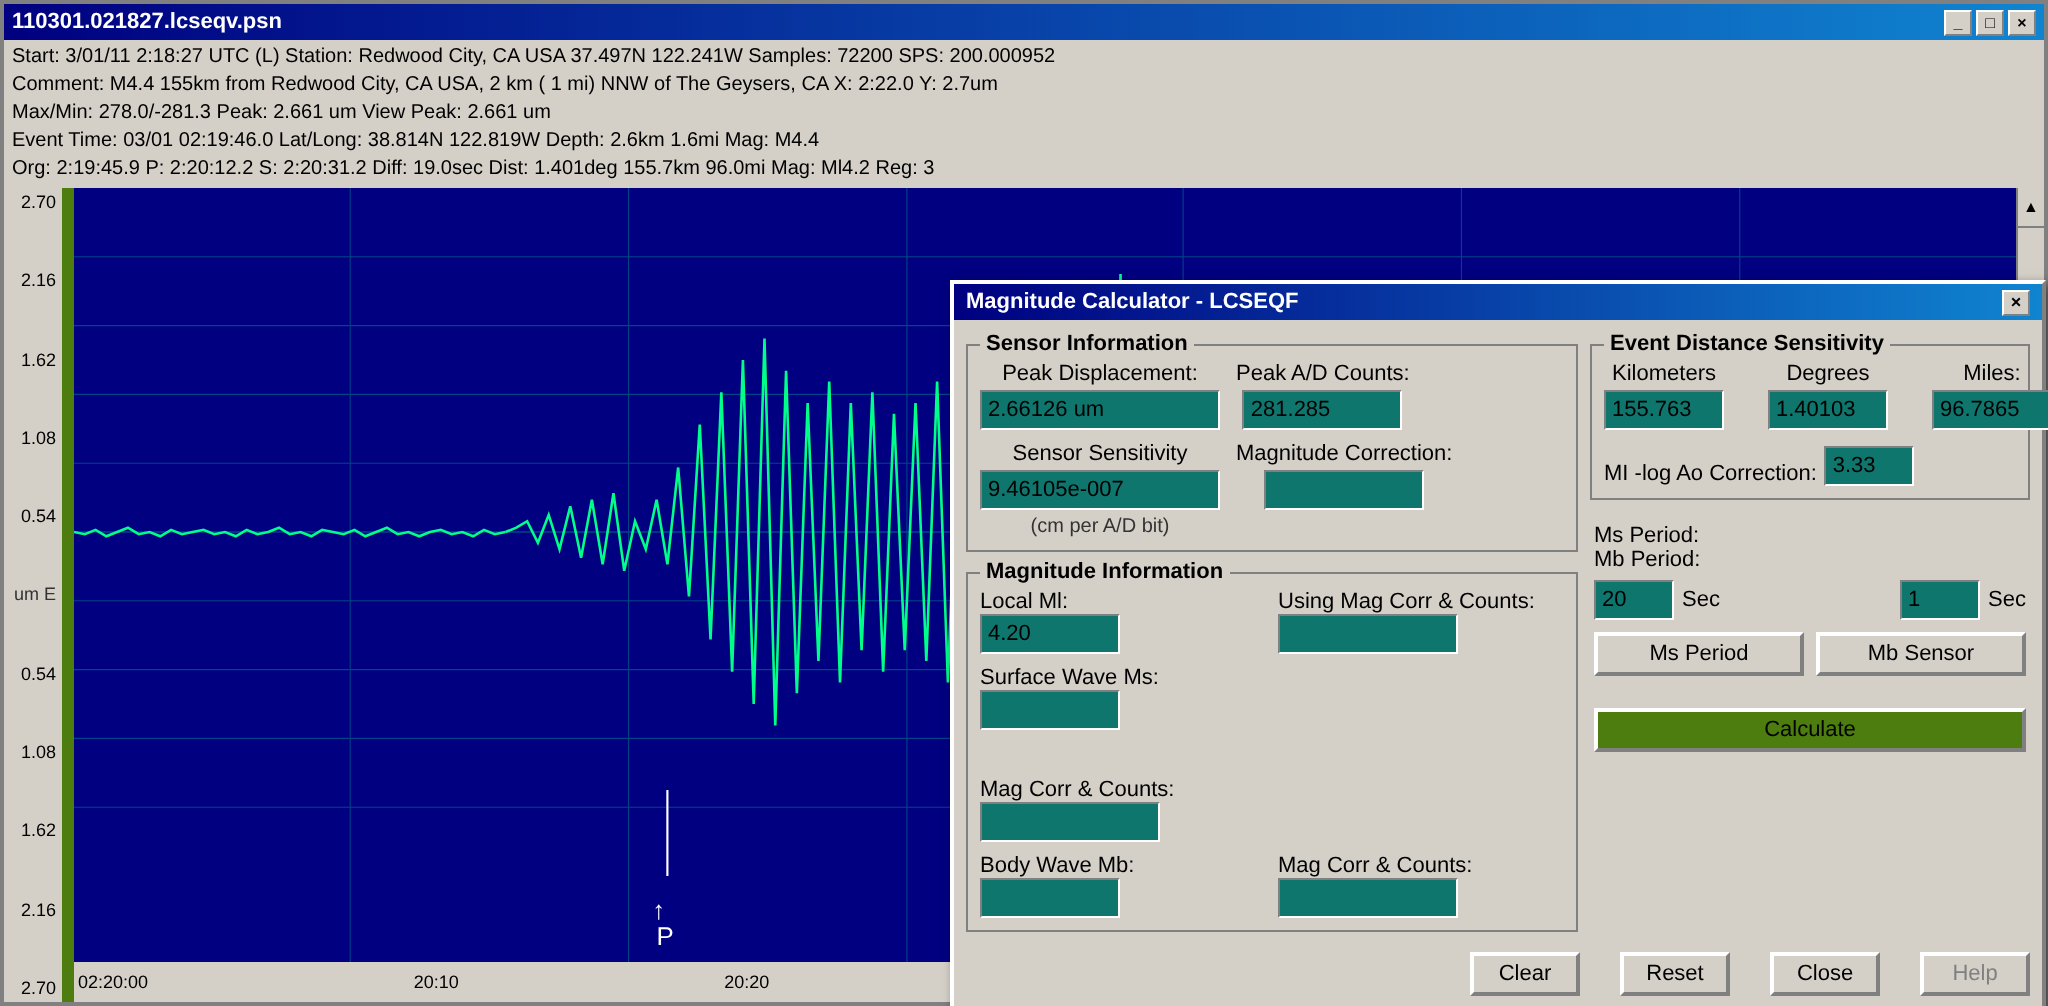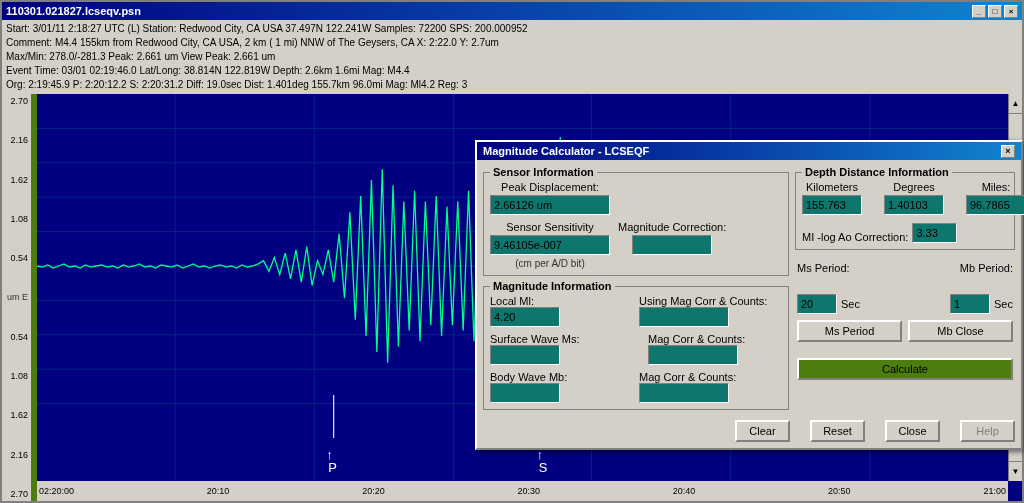--- a/index.html
+++ b/index.html
@@ -410,20 +410,24 @@
 
         <div class="dialog-left">
 
           <div class="group-box">
             <span class="group-box-title">Sensor Information</span>
             <div style="display:flex;gap:8px;margin-top:4px;">
               <div class="field-col">
                 <div class="field-label">Peak Displacement:</div>
                 <input type="text" class="text-input text-input-wide" readonly="" value="2.66126 um" style="">
               </div>
+              <div class="field-col">
+                <div class="field-label">Peak A/D Counts:</div>
+                <input type="text" class="text-input text-input-medium" value="281.285" style="">
+              </div>
             </div>
             <div style="display:flex;gap:8px;margin-top:6px;">
               <div class="field-col">
                 <div class="field-label-center">Sensor Sensitivity</div>
                 <input type="text" class="text-input text-input-wide" value="9.46105e-007" style="">
                 <div class="sub-label">(cm per A/D bit)</div>
               </div>
               <div class="field-col">
                 <div class="field-label">Magnitude Correction:</div>
                 <input type="text" class="text-input text-input-medium" style="">
@@ -436,21 +440,21 @@
             <div style="display:flex;gap:6px;margin-top:4px;">
               <div style="flex:1">
                 <div class="field-label">Local Ml:</div>
                 <input type="text" class="text-input" style="width: 70px;" value="4.20">
               </div>
               <div style="flex:1">
                 <div class="field-label">Using Mag Corr &amp; Counts:</div>
                 <input type="text" class="text-input" style="width: 90px;">
               </div>
             </div>
-            <div style="display:flex;gap:24px;margin-top:6px;">
+            <div style="display:flex;gap:24px;margin-top:6px;flex-direction:column;">
               <div style="flex:1">
                 <div class="field-label">Surface Wave Ms:</div>
                 <input type="text" class="text-input" style="width: 70px;">
               </div>
               <div style="flex:1">
                 <div class="field-label">Mag Corr &amp; Counts:</div>
                 <input type="text" class="text-input" style="width: 90px;">
               </div>
             </div>
             <div style="display:flex;gap:6px;margin-top:6px;">
@@ -463,21 +467,21 @@
                 <input type="text" class="text-input" style="width: 90px;">
               </div>
             </div>
           </div>
 
         </div>
 
         <div class="dialog-right">
 
           <div class="group-box">
-            <span class="group-box-title">Depth Distance Information</span>
+            <span class="group-box-title">Event Distance Sensitivity</span>
             <div style="display:flex;gap:22px;margin-top:4px;justify-content:space-between;">
               <div class="field-col">
                 <div class="field-label-center">Kilometers</div>
                 <input type="text" class="text-input" style="width: 60px;" value="155.763">
               </div>
               <div class="field-col">
                 <div class="field-label-center">Degrees</div>
                 <input type="text" class="text-input" style="width: 60px;" value="1.40103">
               </div>
               <div class="field-col">
@@ -485,37 +489,37 @@
                 <input type="text" class="text-input" style="width: 60px;" value="96.7865">
               </div>
             </div>
             <div style="display:flex;align-items:flex-end;gap:4px;margin-top:8px;">
               <span class="field-label">MI -log Ao Correction:</span>
               <input type="text" class="text-input" style="width: 45px;" value="3.33">
             </div>
           </div>
 
           <div style="margin-top:8px;padding:0 2px;">
-            <div style="display:flex;justify-content:space-between;margin-bottom:20px;">
+            <div style="display:flex;justify-content:space-between;margin-bottom:4px;flex-direction:column;">
               <span class="field-label">Ms Period:</span>
               <span class="field-label">Mb Period:</span>
             </div>
             <div style="display:flex;justify-content:space-between;align-items:center;gap:6px;">
               <div style="display:flex;align-items:center;gap:4px;">
                 <input type="text" class="text-input" style="width: 40px;" value="20">
                 <span class="field-label">Sec</span>
               </div>
               <div style="display:flex;align-items:center;gap:4px;">
                 <input type="text" class="text-input" style="width: 40px;" value="1">
                 <span class="field-label">Sec</span>
               </div>
             </div>
             <div style="display:flex;justify-content:space-between;gap:6px;margin-top:6px;">
               <button class="win-button" style="flex:1;">Ms Period</button>
-              <button class="win-button" style="flex:1;">Mb Close</button>
+              <button class="win-button" style="flex:1;">Mb Sensor</button>
             </div>
           </div>
 
           <div style="margin-top:8px;padding:0 2px;">
             <button class="win-button calculate-btn">Calculate</button>
           </div>
 
         </div>
       </div>
 

